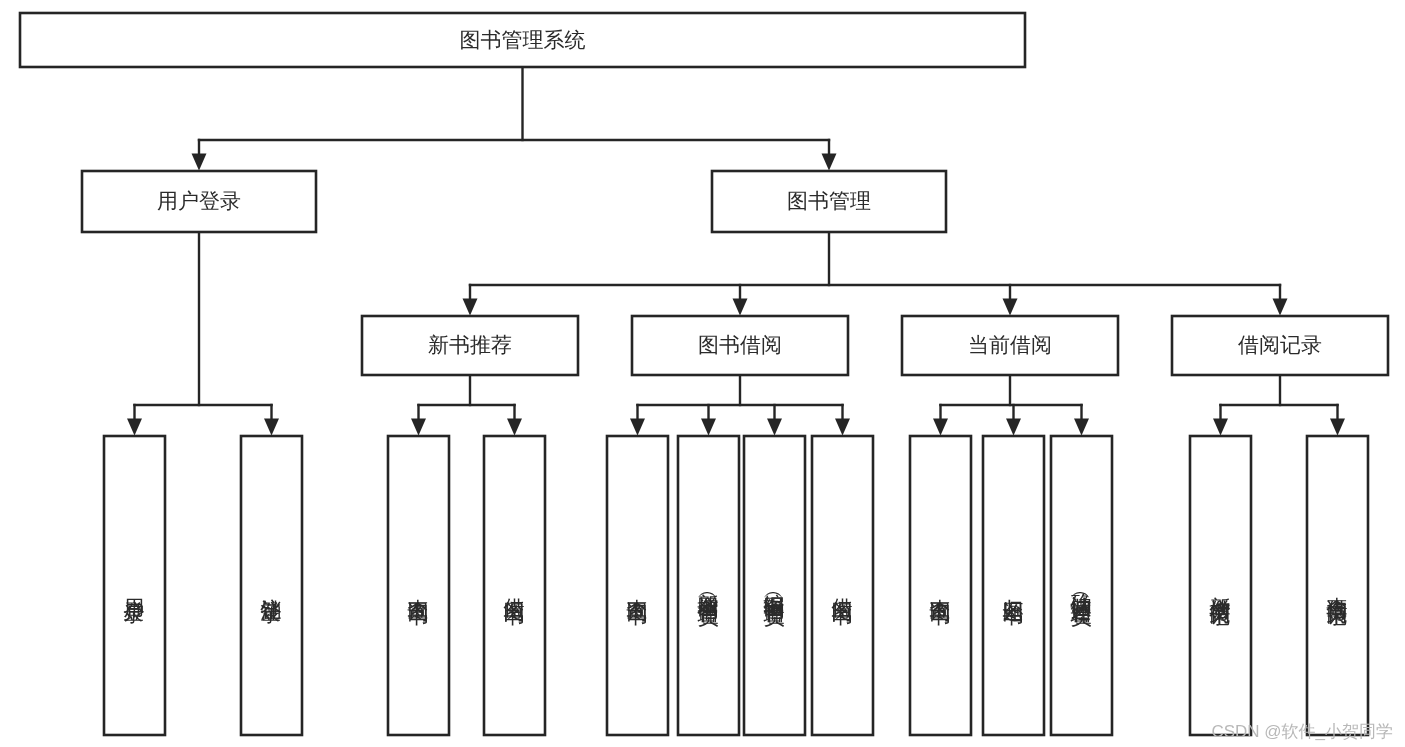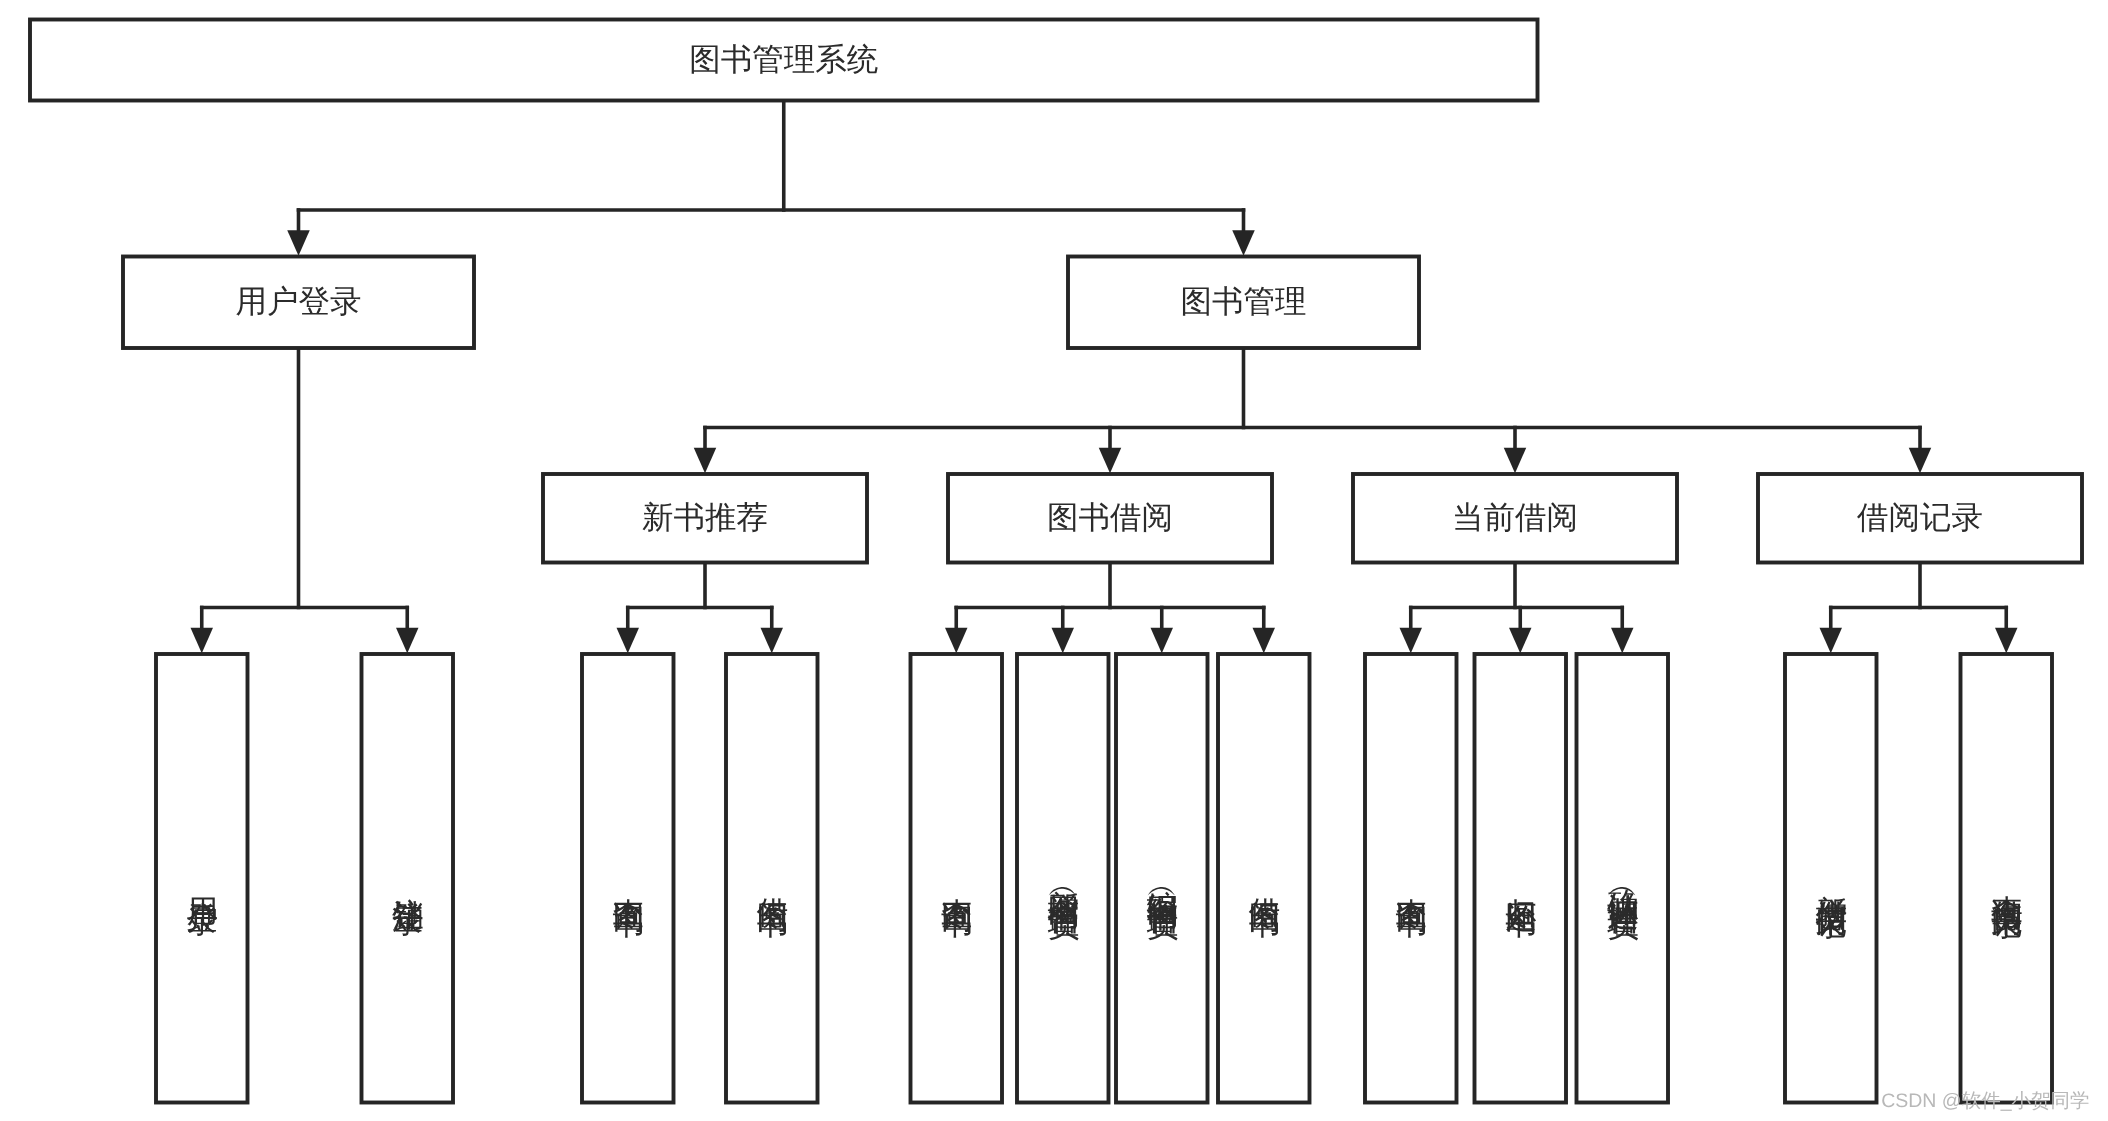--- a/index.html
+++ b/index.html
@@ -56,21 +56,21 @@
     text-orientation: upright;
     letter-spacing: 2px;
     dominant-baseline: central;
     text-anchor: middle;
   }
   .watermark {
     position: absolute;
     right: 12px;
     bottom: 4px;
     font-family: "Liberation Sans", "DejaVu Sans", sans-serif;
-    font-size: 13px;
+    font-size: 17px;
     color: #b8b8b8;
     white-space: nowrap;
     user-select: none;
   }
 </style>
 </head>
 <body>
 
 <div id="diagram-root">
   <svg class="flow" viewBox="0 0 1405 747" xmlns="http://www.w3.org/2000/svg">

